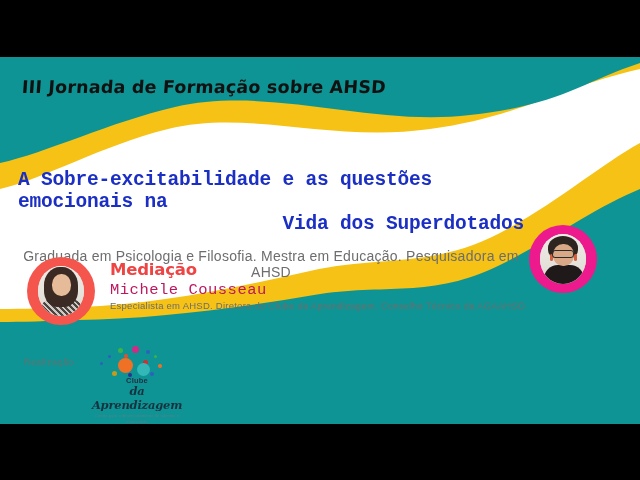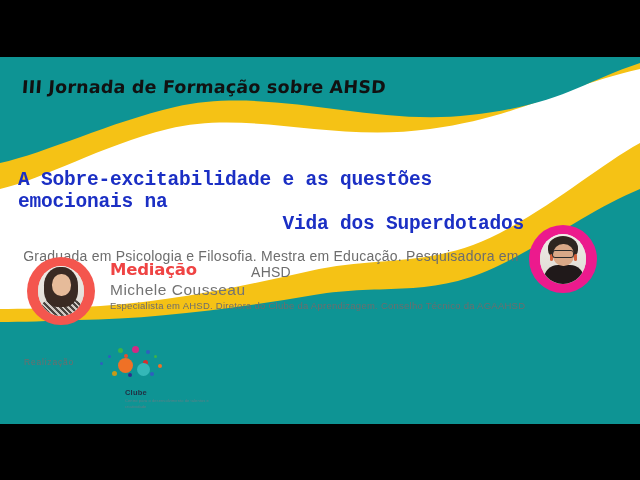--- a/index.html
+++ b/index.html
@@ -77,32 +77,32 @@
   .p2-hair{position:absolute;left:6px;top:1px;width:34px;height:40px;border-radius:46% 46% 40% 40%;background:#3a2a23;}
   .p2-face{position:absolute;left:14px;top:8px;width:19px;height:22px;border-radius:48%;background:#e6bb9a;}
   .p2-body{position:absolute;left:2px;top:33px;width:43px;height:18px;border-radius:12px 12px 0 0;
            background:repeating-linear-gradient(45deg,#4b4440 0 2px,#cfc8c2 2px 4px);}
 
   #mod-block{position:absolute;left:110px;top:203px;z-index:6;}
   .mod-label{
     font-family:"DejaVu Sans","Liberation Sans",sans-serif;
     font-weight:700;font-size:16.5px;color:#ef4444;margin:0;letter-spacing:-.2px;
   }
-  .mod-name{margin:2px 0 0 0;font-size:15.5px;color:#737373;letter-spacing:.5px;}
+  .mod-name{margin:2px 0 0 0;font-size:15.5px;color:#be185d;letter-spacing:.5px;font-family:Liberation Mono, monospace;}
   .mod-cred{margin:1px 0 0 0;font-size:9.5px;color:#6d6d6d;letter-spacing:.25px;}
 
   
   #realizacao-label{
     position:absolute;left:24px;top:300px;z-index:6;
     font-size:8.5px;color:#6d6d6d;letter-spacing:.8px;
   }
   #logo{position:absolute;left:88px;top:289px;width:98px;height:60px;z-index:6;}
   .logo-dots{position:absolute;left:0;top:0;width:98px;height:34px;}
   .dot{position:absolute;border-radius:50%;}
-  .logo-txt{position:absolute;left:0;top:42px;width:98px;margin-left:37px;}
+  .logo-txt{position:absolute;left:0;top:30px;width:98px;text-align:center;}
   .logo-l1{font-size:7.5px;font-weight:700;color:#223144;letter-spacing:.2px;display:block;}
   .logo-l2{font-family:"DejaVu Serif","Liberation Serif",serif;
            font-style:italic;font-weight:700;font-size:11.5px;color:#17323f;
            display:block;margin-top:-1px;letter-spacing:-.2px;}
   .logo-l3{font-size:4px;color:#5d7f86;display:block;line-height:5.5px;margin-top:1px;letter-spacing:.1px;}
 
   
   #date-badge{
     position:absolute;left:465px;top:282px;width:76px;height:84px;border-radius:50%;
     background:#f7f112;z-index:9;display:flex;flex-direction:column;
@@ -197,19 +197,20 @@
           <span class="dot" style="left: 12px; top: 16px; width: 3px; height: 3px; background: rgb(47, 95, 191);"></span>
           <span class="dot" style="left: 55px; top: 14px; width: 5px; height: 5px; background: rgb(217, 45, 45);"></span>
           <span class="dot" style="left: 49px; top: 17px; width: 13px; height: 13px; background: rgb(52, 183, 183);"></span>
           <span class="dot" style="left: 70px; top: 18px; width: 4px; height: 4px; background: rgb(239, 113, 38);"></span>
           <span class="dot" style="left: 24px; top: 25px; width: 5px; height: 5px; background: rgb(199, 154, 24);"></span>
           <span class="dot" style="left: 40px; top: 27px; width: 4px; height: 4px; background: rgb(47, 47, 143);"></span>
           <span class="dot" style="left: 62px; top: 26px; width: 4px; height: 4px; background: rgb(47, 95, 191);"></span>
         </div>
       <div class="logo-txt">
         <span class="logo-l1">Clube</span>
+        <span class="logo-l2">da Aprendizagem</span>
         <span class="logo-l3">Centro para o desenvolvimento de talentos e criatividade</span>
       </div>
     </div>
 
 
   </div>
 </div>
 
 </body></html>

